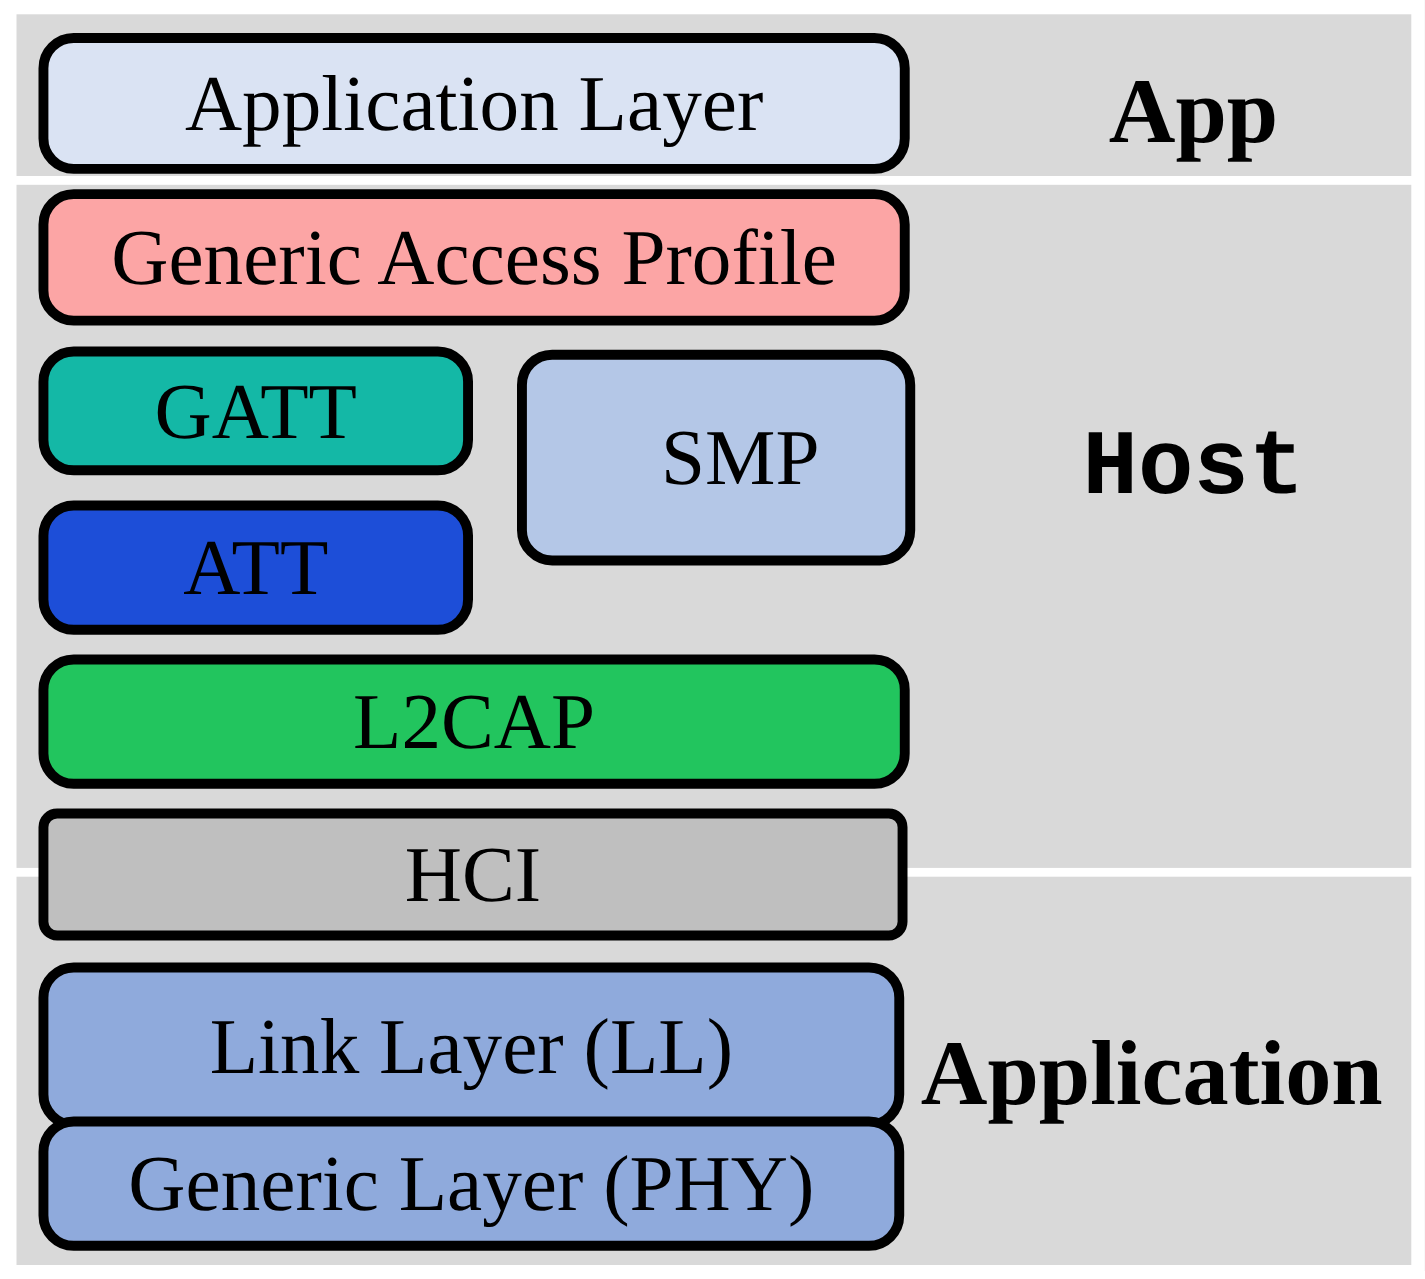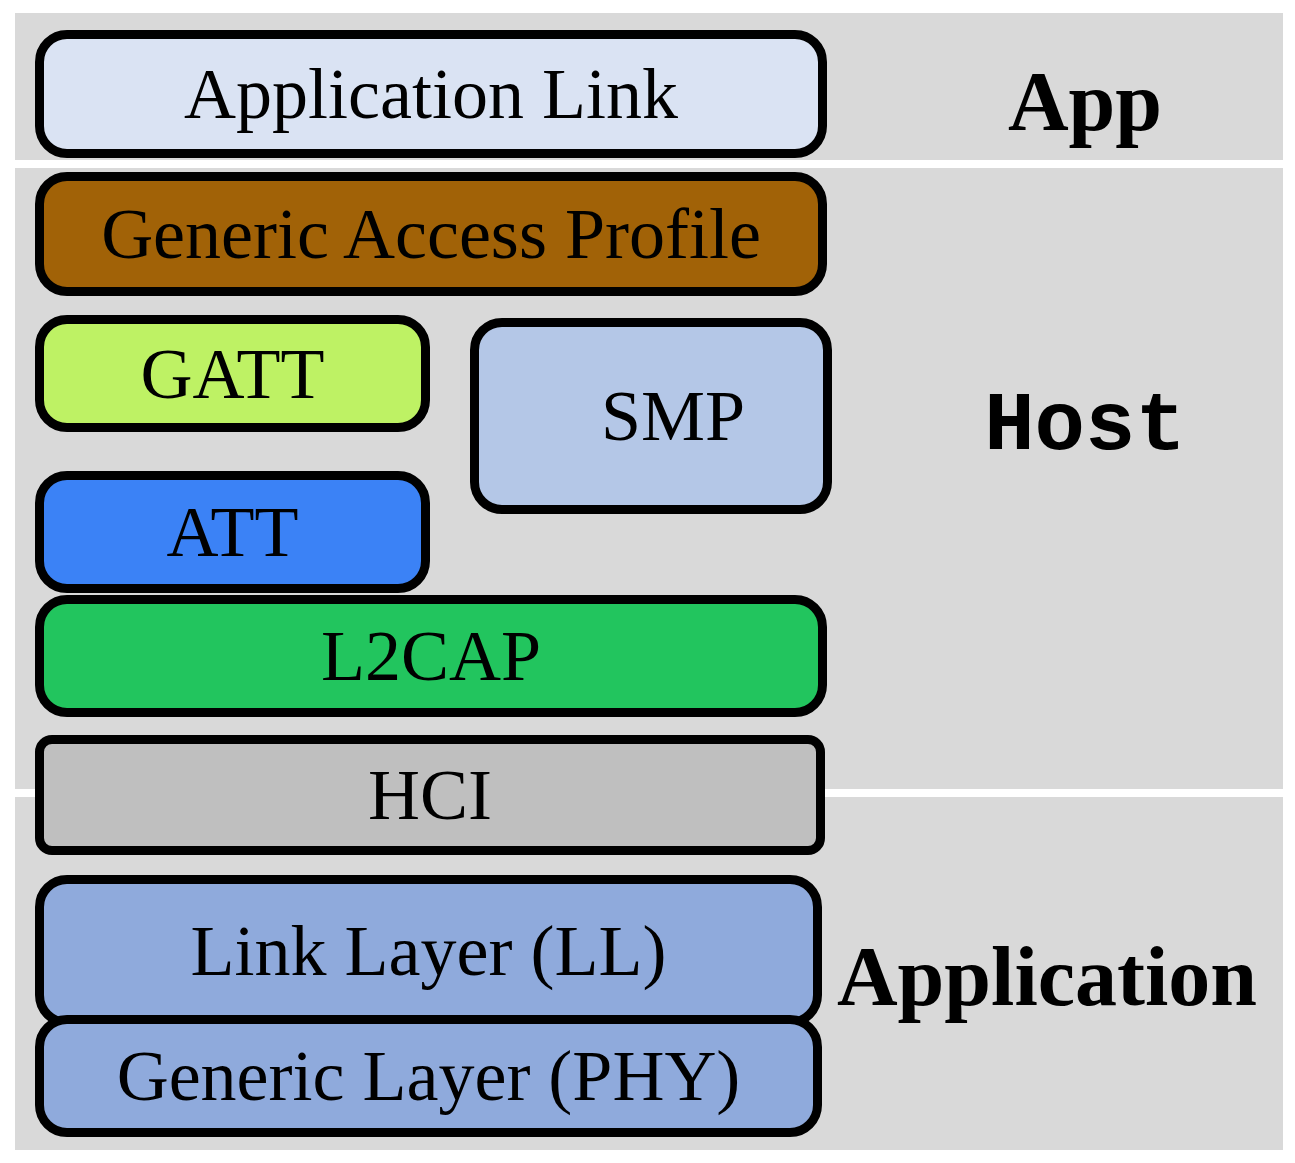--- a/index.html
+++ b/index.html
@@ -66,27 +66,27 @@
 <div class="canvas">
 
   <div class="band band-app"></div>
   <div class="band band-host"></div>
   <div class="band band-controller"></div>
 
   <div class="section-label label-app">App</div>
   <div class="section-label label-host">Host</div>
   <div class="section-label label-controller">Application</div>
 
-  <div class="block blk-application-layer" style="background-color: rgb(218, 227, 243);">Application Link</div>
+  <div class="block blk-application-layer" style="background-color: rgb(218, 227, 243);">Application Layer</div>
 
-  <div class="block blk-gap" style="background-color: #a16207; text-align: center;">Generic Access Profile</div>
+  <div class="block blk-gap" style="background-color: #fca5a5; text-align: center;">Generic Access Profile</div>
 
-  <div class="block blk-gatt" style="background-color: #bef264;">GATT</div>
+  <div class="block blk-gatt" style="background-color: #14b8a6;">GATT</div>
 
-  <div class="block blk-att" style="background-color: #3b82f6; margin-top: 16px;">ATT</div>
+  <div class="block blk-att" style="background-color: #1d4ed8;">ATT</div>
 
   <div class="block blk-smp" style="background-color: rgb(180, 199, 231);">SMP</div>
 
   <div class="block blk-l2cap" style="background-color: #22c55e;">L2CAP</div>
 
   <div class="block blk-hci" style="background-color: rgb(191, 191, 191); border-radius: 17px;">HCI</div>
 
   <div class="block blk-link-layer" style="background-color: rgb(143, 170, 220);">Link Layer (LL)</div>
 
   <div class="block blk-physical-layer" style="background-color: rgb(143, 170, 220);">Generic Layer (PHY)</div>

